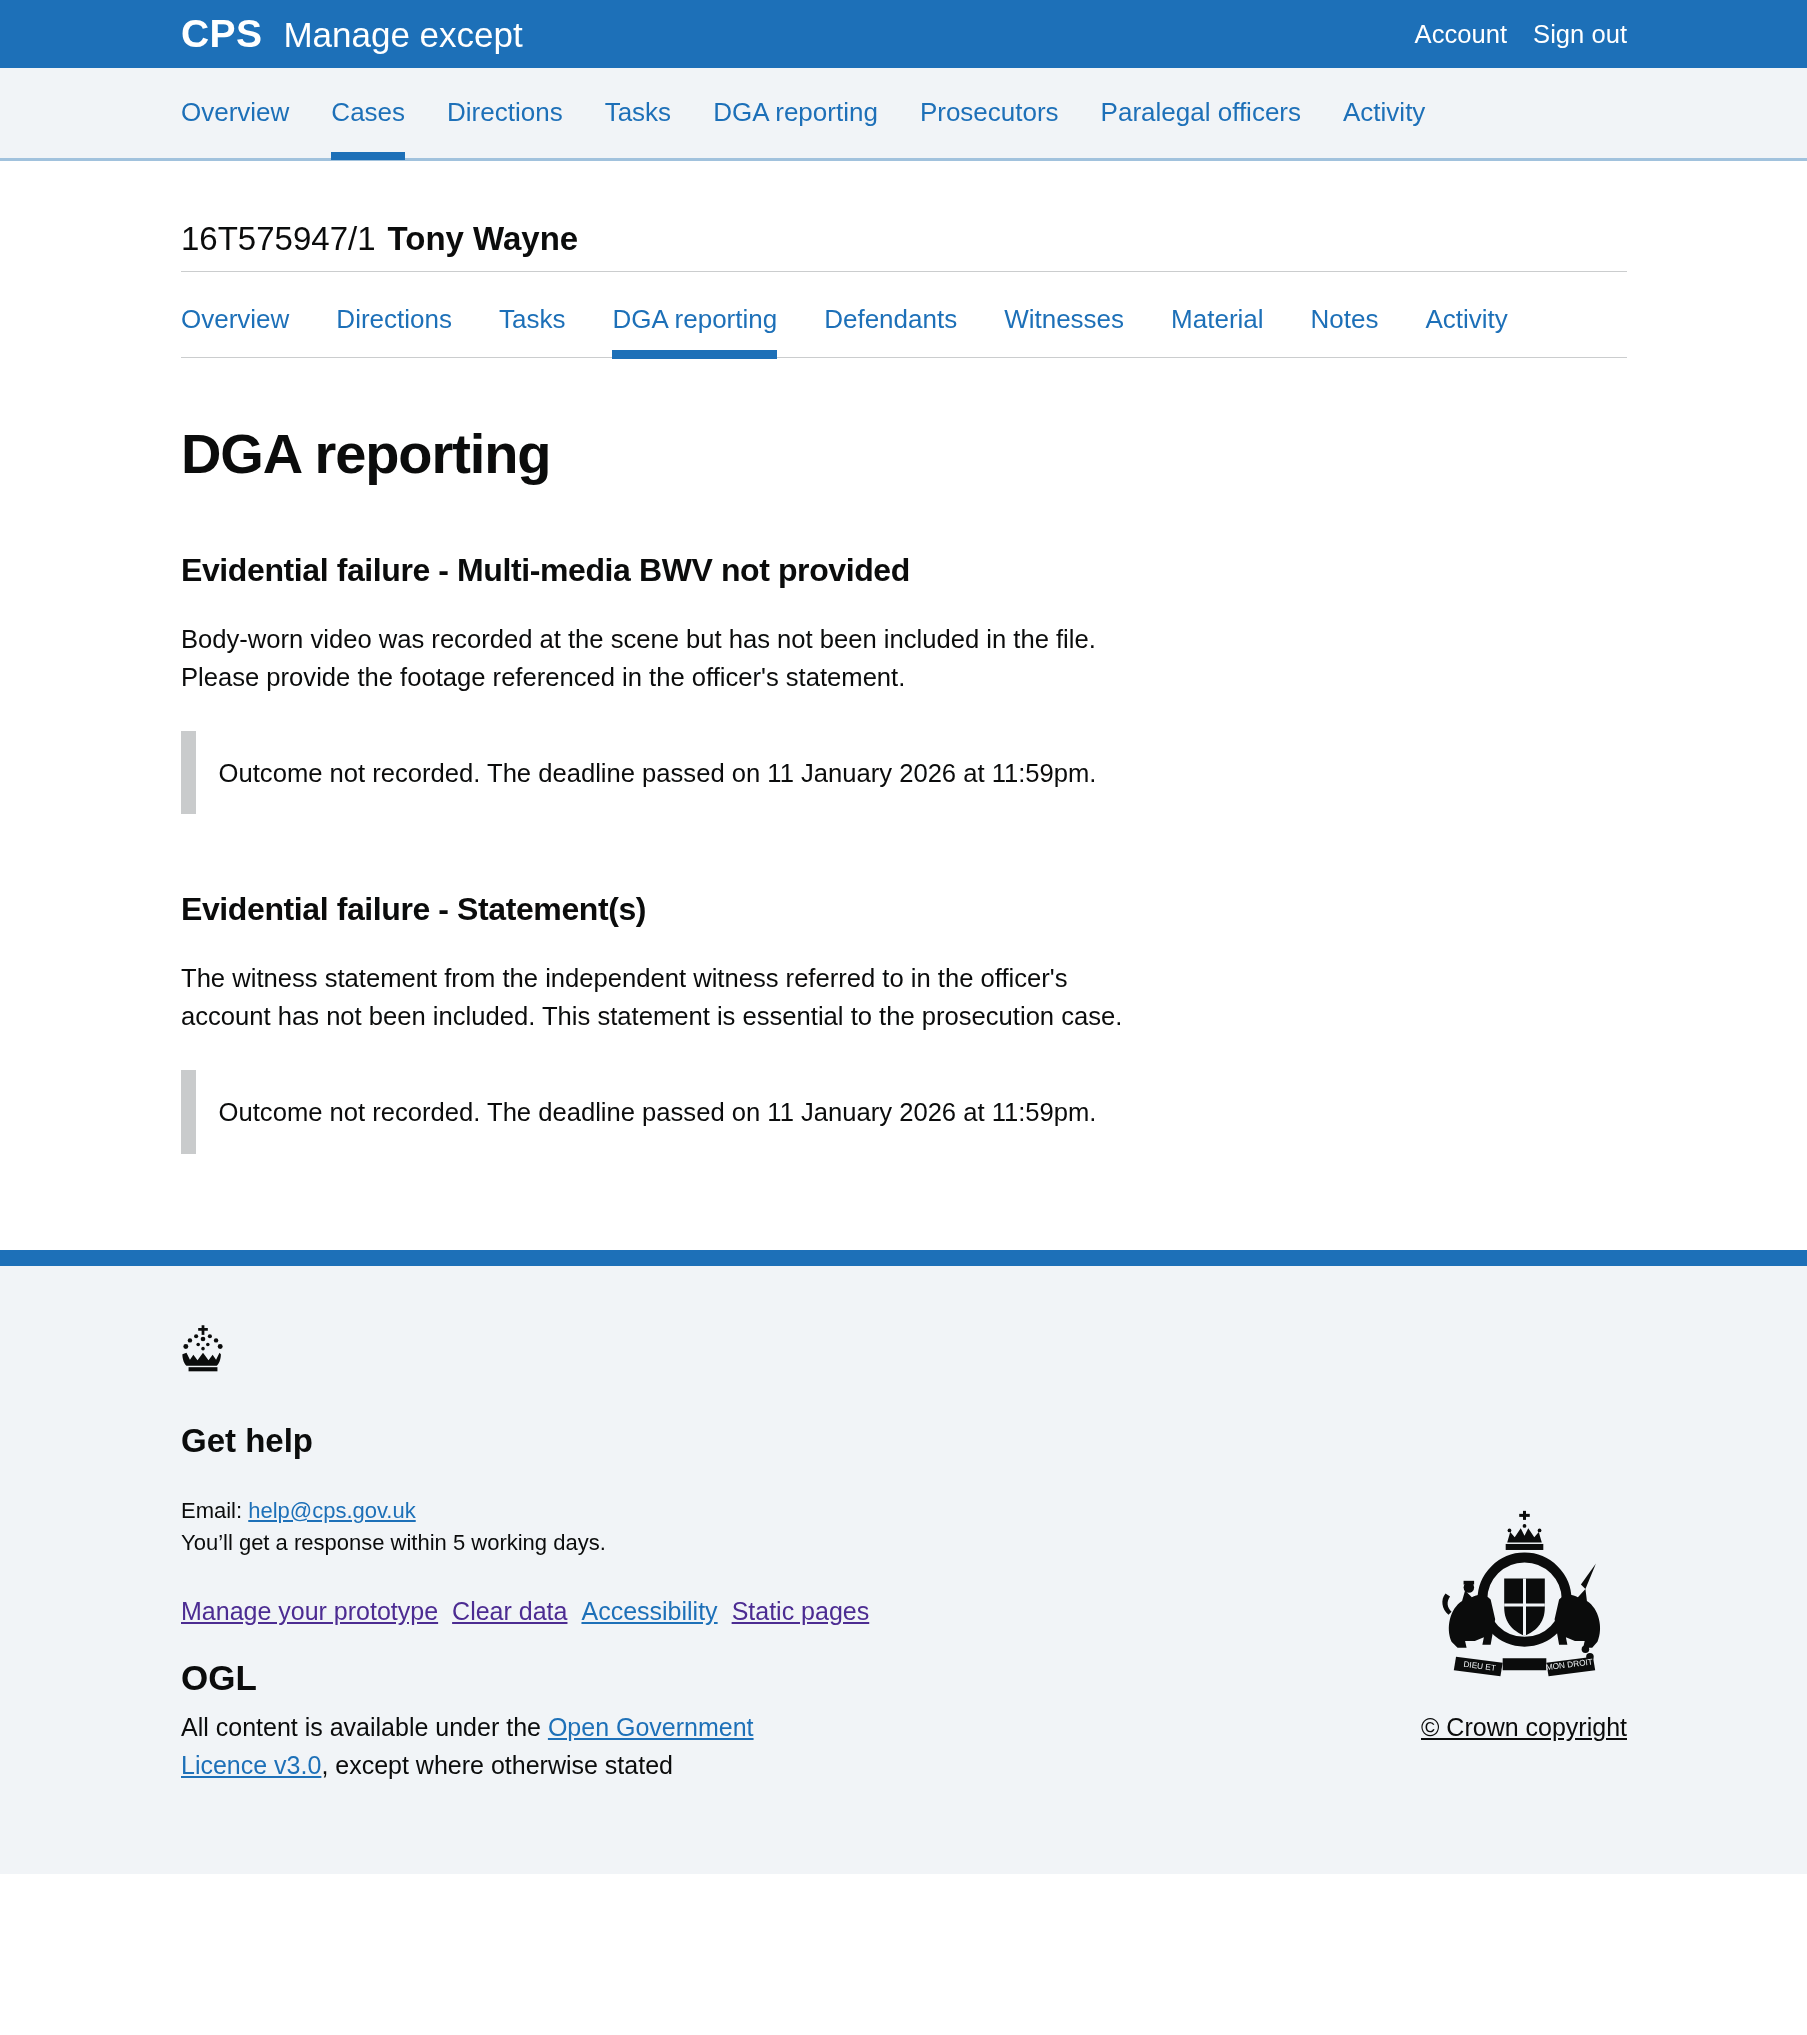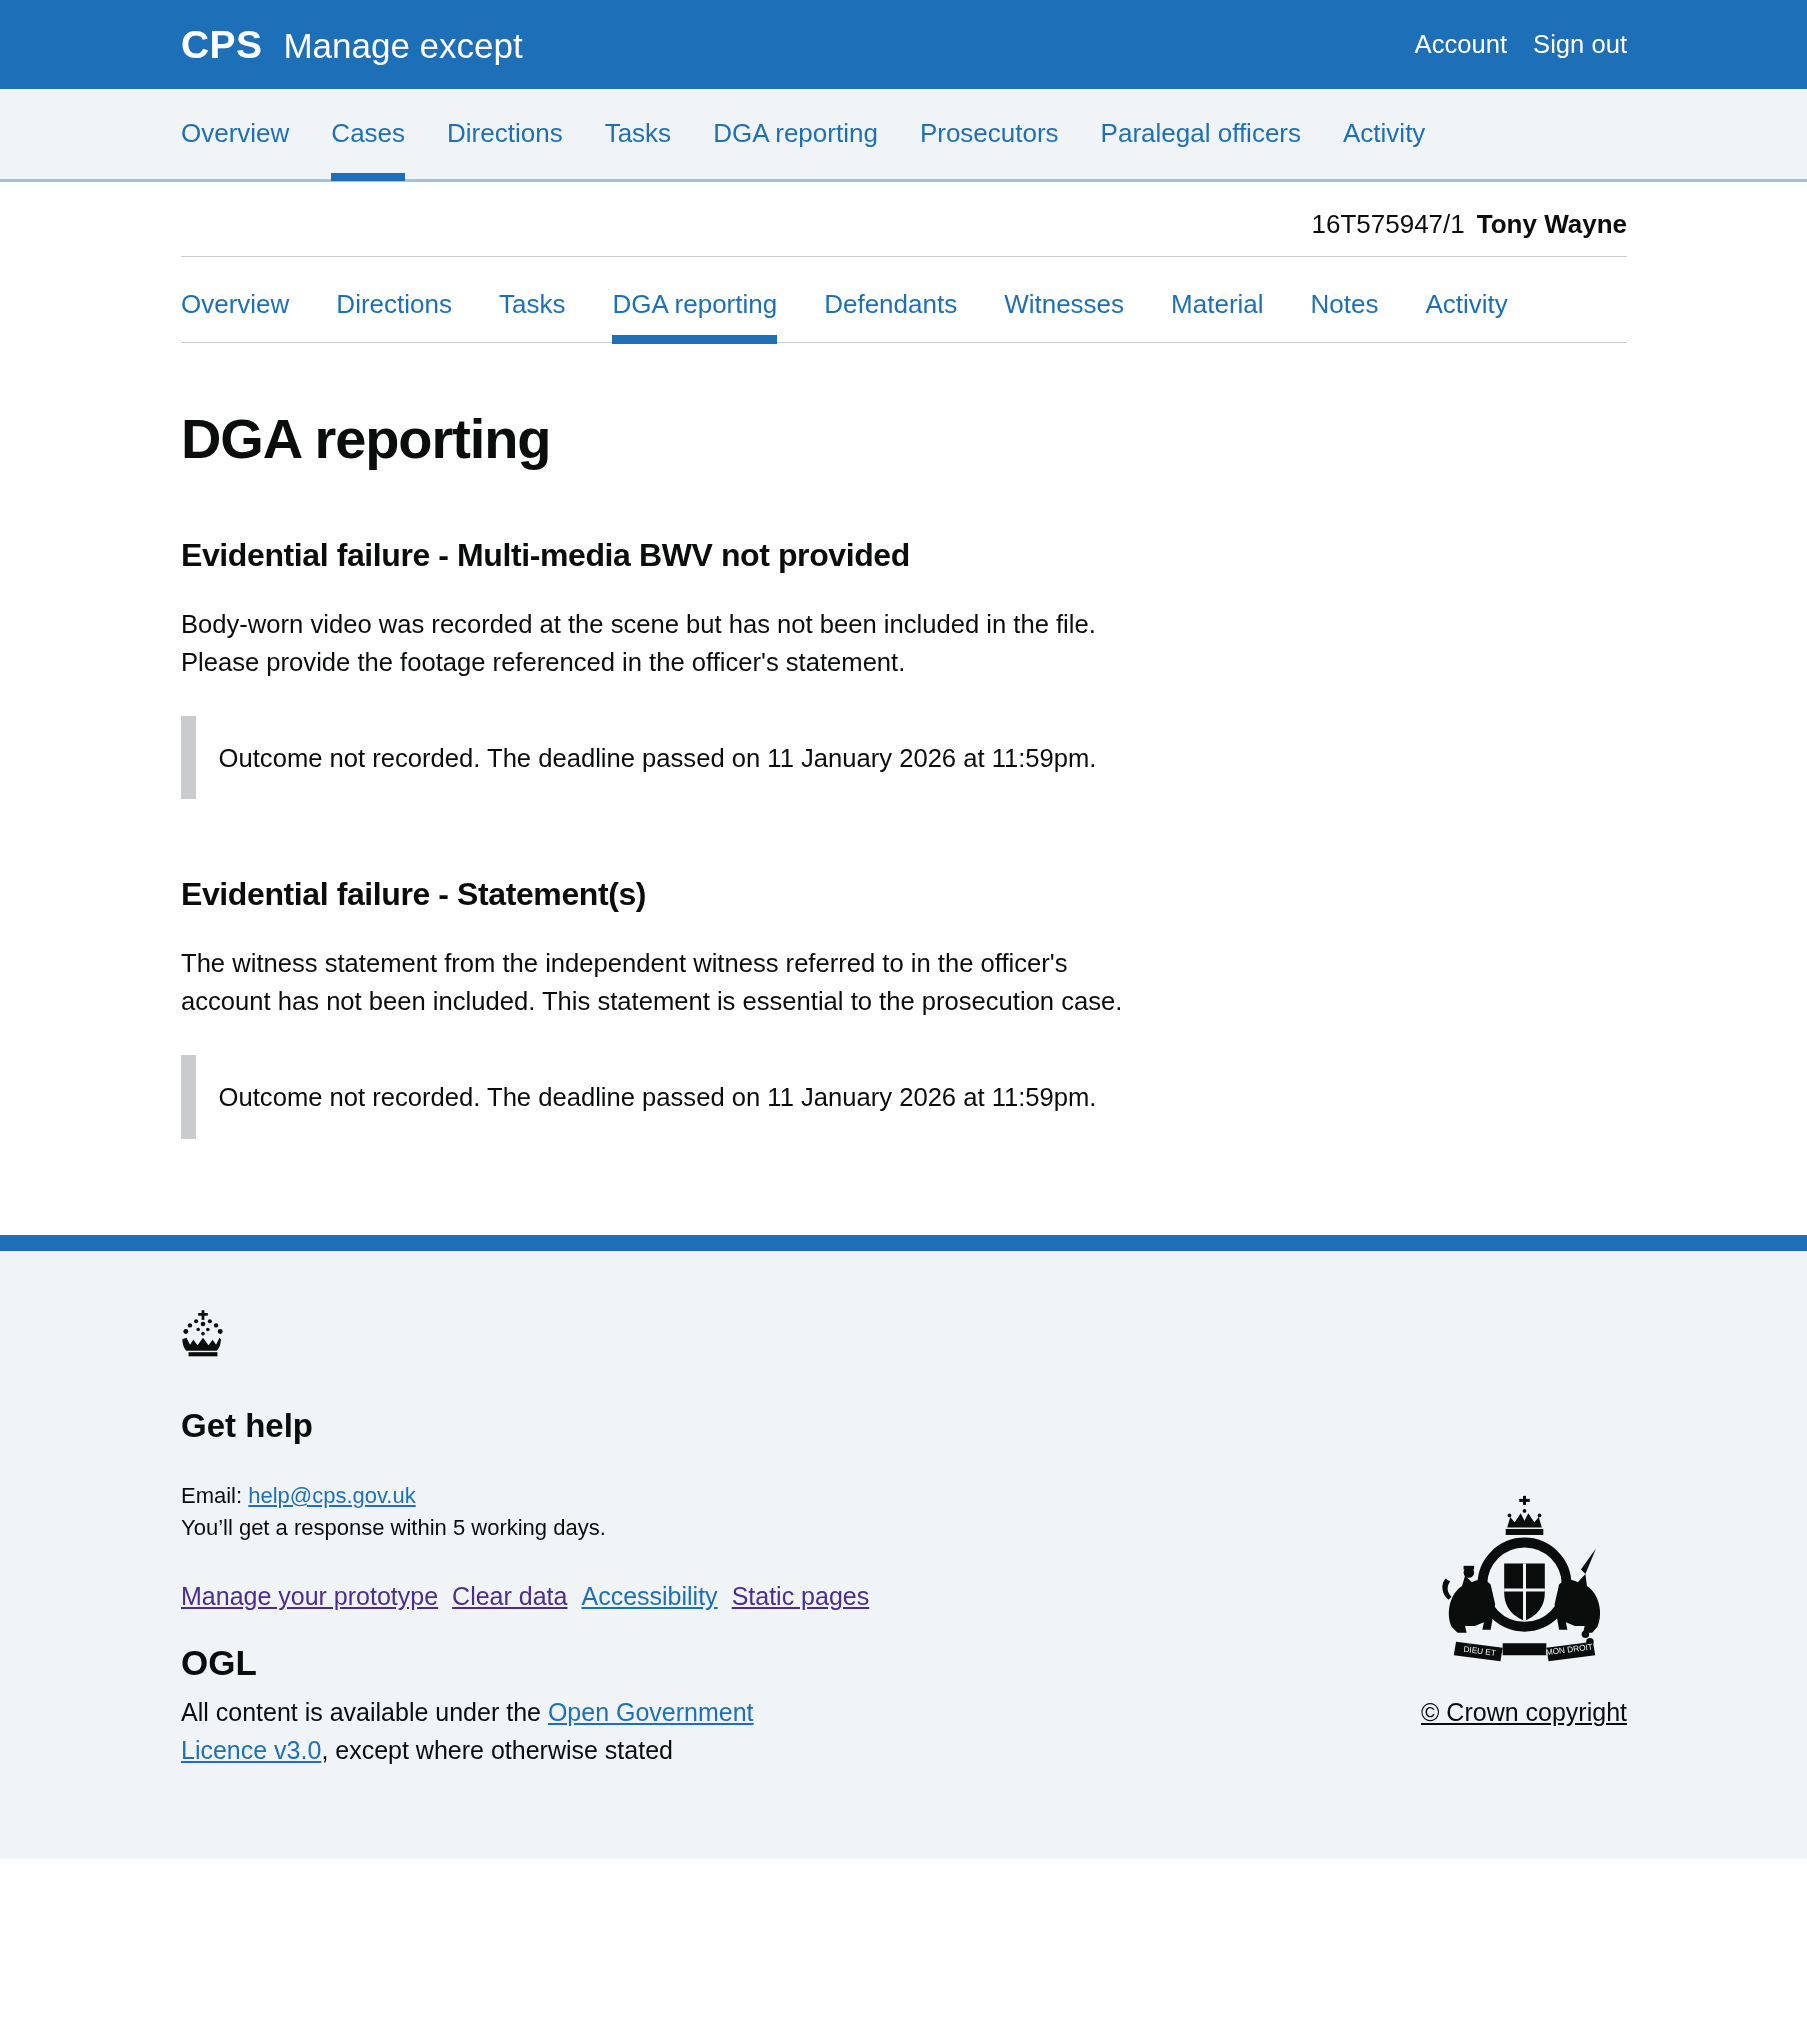--- a/index.html
+++ b/index.html
@@ -6,21 +6,21 @@
   html { background:#fff; }
   body {
     width:1808px;
     font-family:"Liberation Sans", sans-serif;
     color:#0b0c0c;
     background:#ffffff;
   }
   .container { width:1446px; margin:0 auto; }
 
   
-  .site-header { background:#1d70b8; height:89px; }
+  .site-header { background:#1d70b8; height:68px; }
   .site-header .container {
     height:100%; display:flex; align-items:center; justify-content:space-between;
   }
   .brand { display:flex; align-items:baseline; }
   .brand-product { color:#fff; font-weight:bold; font-size:39px; letter-spacing:0.4px; }
   .brand-service { color:#fff; font-weight:400; font-size:35px; margin-left:21px; }
   .account-links { display:flex; gap:26px; }
   .account-links a { color:#fff; font-size:25.6px; text-decoration:none; }
 
   
@@ -29,21 +29,21 @@
   .primary-nav a {
     display:block; position:relative;
     padding:29px 0 30px;
     font-size:26px; color:#1d70b8; text-decoration:none;
   }
   .primary-nav a.active::after {
     content:""; position:absolute; left:0; right:0; bottom:-1.5px; height:7.5px; background:#1d70b8;
   }
 
   
-  .case-header { padding-top:27px; font-size:26px; line-height:30px;text-align:right; }
+  .case-header { padding-top:63px; font-size:33px; line-height:30px; }
   .case-ref { font-weight:400; margin-right:12px; }
   .case-name { font-weight:bold; }
   .case-rule { border:none; border-top:1.5px solid #cbcdce; margin-top:16.6px; }
 
   .case-nav { display:flex; gap:47px; border-bottom:1.5px solid #cbcdce; padding-top:32px; }
   .case-nav a {
     display:block; position:relative; padding-bottom:22.6px;
     font-size:26px; color:#1d70b8; text-decoration:none;
   }
   .case-nav a.active::after {

